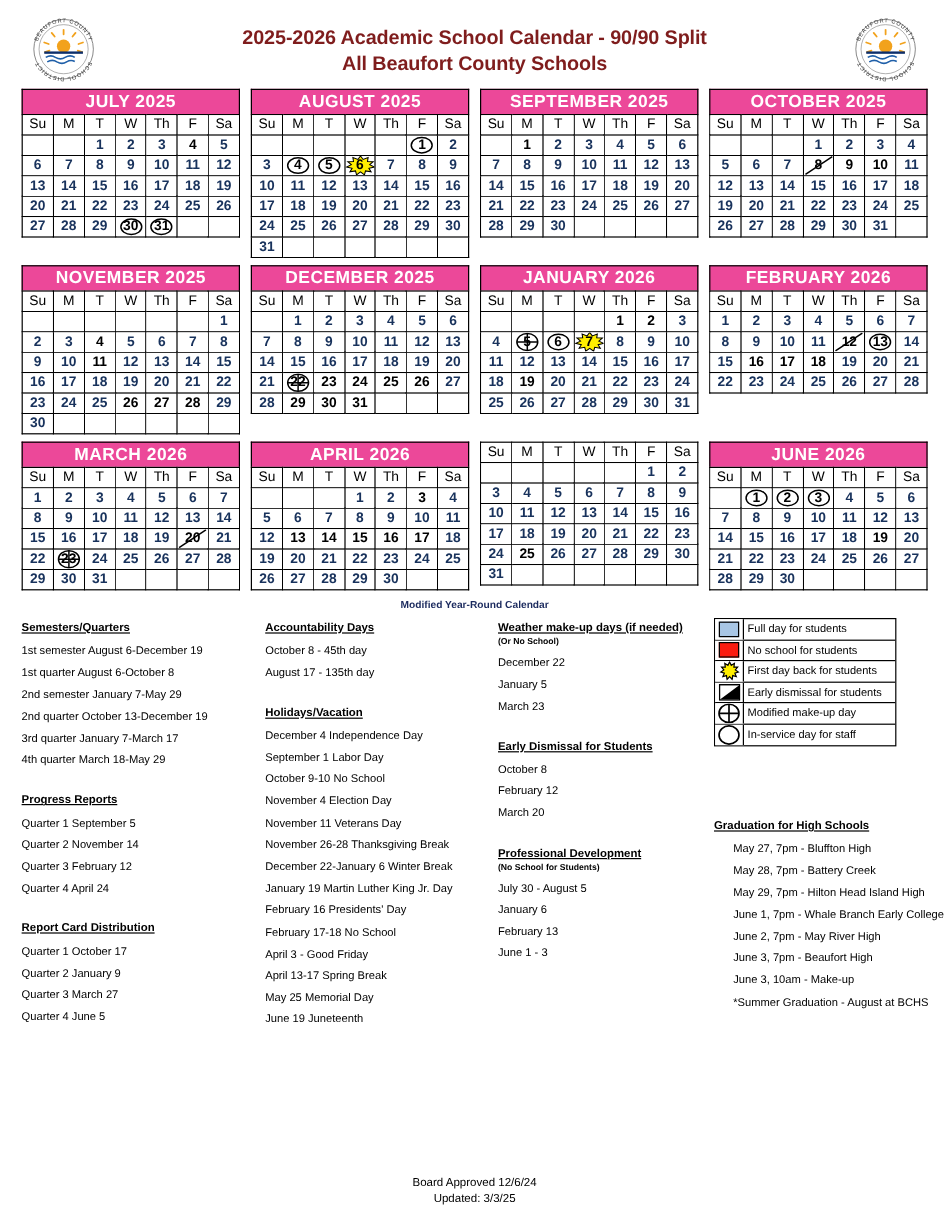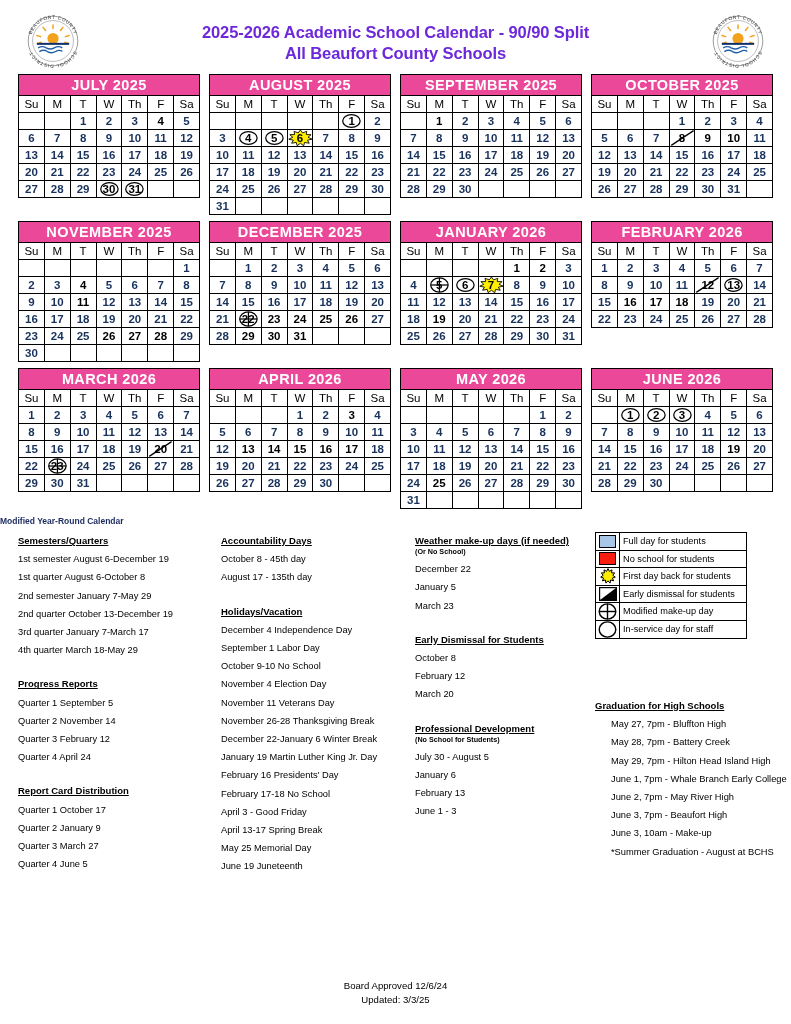--- a/index.html
+++ b/index.html
@@ -11,21 +11,21 @@
     color: #000;
     overflow: hidden;
     position: relative;
   }
 
   
   .header { position: relative; height: 74px; }
   .title-block {
     position:absolute; left:0; right:0; top:22px;
     text-align:center;
-    color:#6d28d9;
+    color:#7f1d1d;
     font-weight:bold;
     font-size:16.5px;
     line-height:21px;
     letter-spacing:-0.1px;
   }
   .logo { position:absolute; width:62px; height:62px; top:10px; }
   .logo.left { left:22px; }
   .logo.right { right:22px; }
 
   
@@ -81,21 +81,21 @@
   
   .sym { position:absolute; left:0; top:0; width:100%; height:100%; pointer-events:none; }
   .sym svg { display:block; width:100%; height:100%; }
 
   .num { position:relative; z-index:3; }
   td.has-sym .num { color:#000; }
   td.red .num { color:#000; }
 
   
   .subtitle {
-    text-align:left;
+    text-align:center;
     color:#1b2a5e;
     font-weight:bold;
     font-size:8.5px;
     margin-top:1px;
     margin-bottom:6px;
   }
 
   
   .info {
     position:relative;
@@ -935,21 +935,20 @@
             <td class="blue"><span class="num">28</span></td>
             <td class="blue"><span class="num">29</span></td>
             <td class="blue"><span class="num">30</span></td>
             <td class="empty"></td>
             <td class="empty"></td>
           </tr>
         </tbody>
       </table>
     </div>
     <div class="month">
-      <div class="month-head">MAY 2026</div>
       <table class="cal">
         <thead>
           <tr>
             <th>Su</th>
             <th>M</th>
             <th>T</th>
             <th>W</th>
             <th>Th</th>
             <th>F</th>
             <th>Sa</th>

